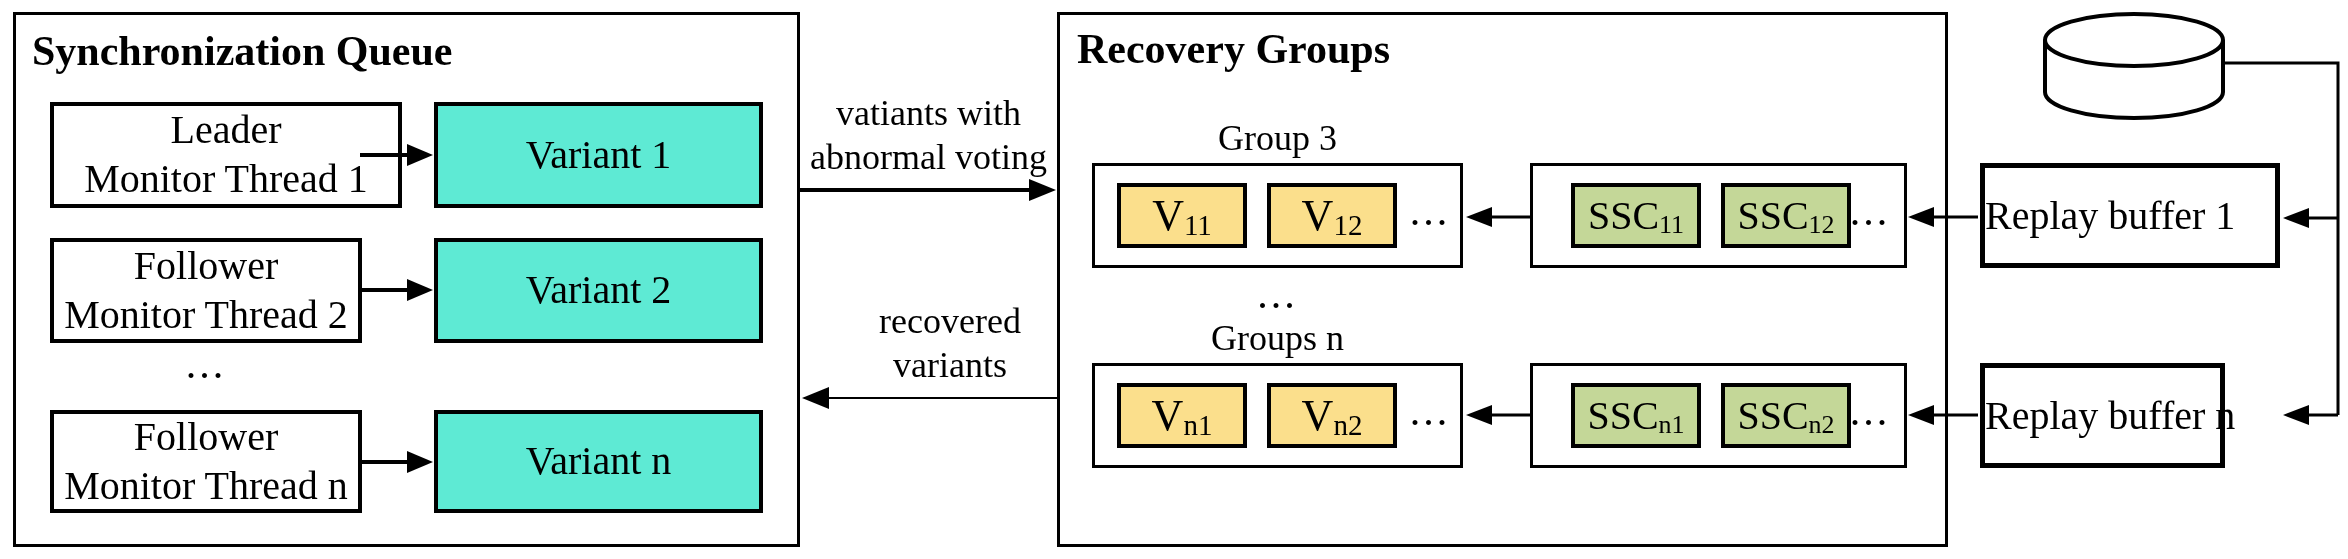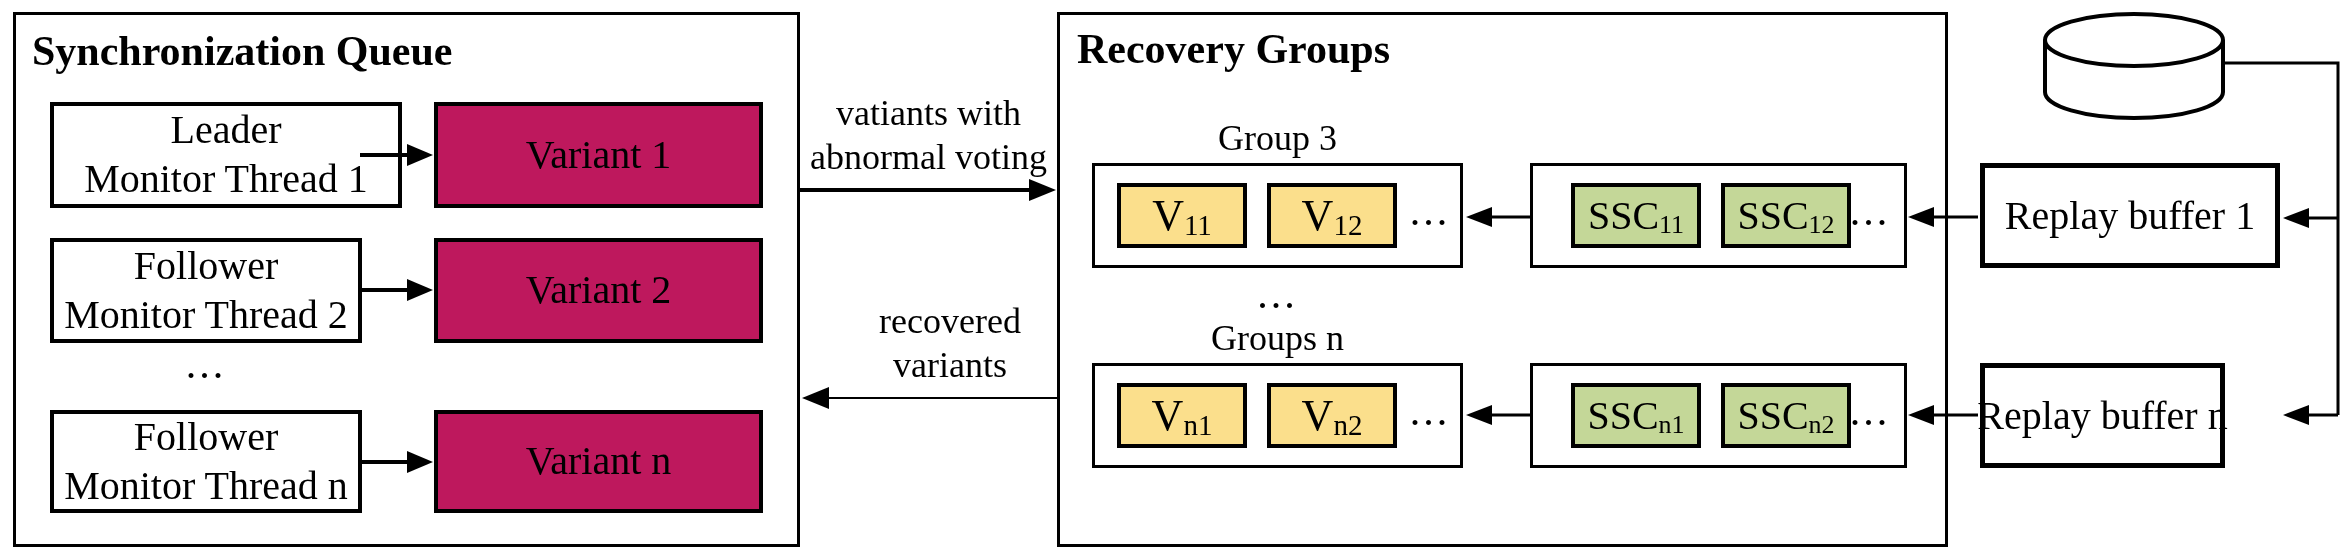--- a/index.html
+++ b/index.html
@@ -6,32 +6,32 @@
   #canvas{
     position:relative;width:2348px;height:559px;background:#ffffff;
     font-family:"Liberation Serif","DejaVu Serif",serif;color:#000;
     overflow:hidden;
   }
   .abs{position:absolute;box-sizing:border-box;}
   .panel{border:3px solid #000;background:transparent;}
   .ptitle{font-weight:bold;font-size:42px;white-space:nowrap;line-height:1.1;}
   .box{border:4px solid #000;display:flex;flex-direction:column;align-items:center;justify-content:center;text-align:center;background:#fff;}
   .box .ln{font-size:40px;line-height:1.22;white-space:nowrap;}
-  .blue{background:#be185d;}
+  .blue{background:#5eead4;}
   .yellow{background:#fbdf8c;}
   .green{background:#c4d798;}
   .cell{border:4px solid #000;display:flex;align-items:center;justify-content:center;font-size:44px;line-height:1;}
   .cell sub{font-size:29px;line-height:1;position:relative;top:10px;}
   .ssc-cell{font-size:40px;margin-left:16px;}
   .ssc-cell sub{font-size:26px;top:9px;}
   .container{border:3px solid #000;background:#fff;}
   .dots{display:flex;align-items:center;justify-content:center;font-size:42px;letter-spacing:3px;line-height:1;}
   .grouplabel{font-size:36px;text-align:center;white-space:nowrap;line-height:1;}
   .flowlabel{font-size:36px;text-align:center;line-height:1.22;white-space:nowrap;}
-  .replay{border:5px solid #000;display:flex;align-items:center;justify-content:center;font-size:40px;background:#fff;white-space:nowrap;}
+  .replay{border:5px solid #000;display:flex;align-items:center;font-size:40px;background:#fff;white-space:nowrap;}
   .loglabel{font-family:"Liberation Sans","DejaVu Sans",sans-serif;font-size:38px;text-align:center;line-height:1;}
   svg#overlay{position:absolute;left:0;top:0;pointer-events:none;}
 </style>
 </head>
 <body>
 
 <div id="canvas">
 
   <div class="abs panel" style="left:13px;top:12px;width:787px;height:535px;"></div>
   <div class="abs ptitle" style="left:32px;top:28px;">Synchronization Queue</div>

